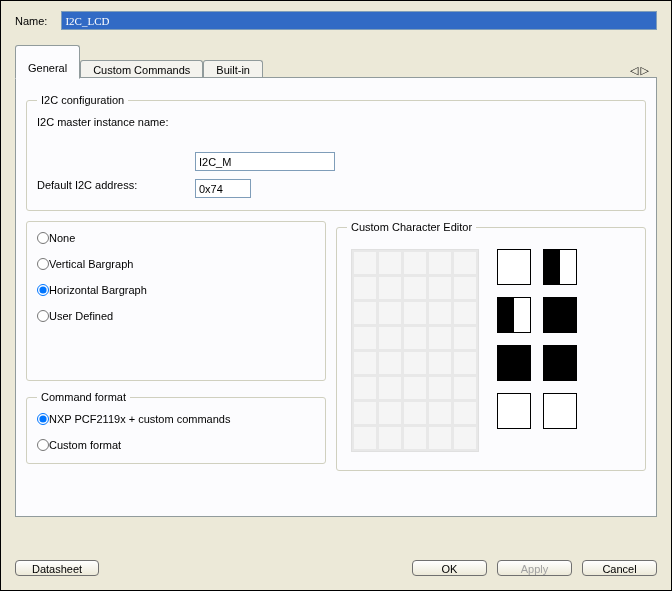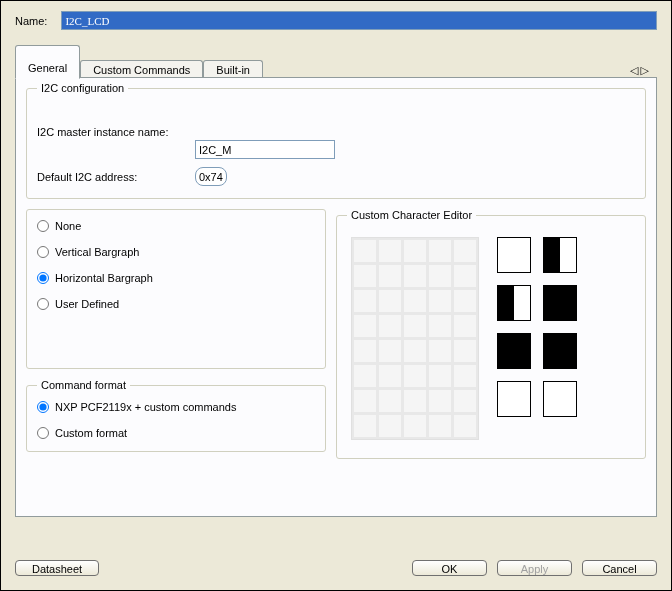--- a/index.html
+++ b/index.html
@@ -13,31 +13,31 @@
     .name-row { display: flex; align-items: center; gap: 14px; margin-bottom: 14px; }
     .name-label { }
     .name-input { flex: 1; height: 19px; border: 1px solid #7f9db9; background: #fff; padding: 1px 3px; font-family: Liberation Serif, serif; font-size: 11px; }
     .name-input-hl { background: #316ac5; color: #fff; }
     .tabs-row { display: flex; align-items: flex-end; position: relative; margin-bottom: 0; }
     .tab { padding: 3px 12px; border: 1px solid #919b9c; border-bottom: none; background: #ece9d8; border-radius: 3px 3px 0 0; margin-right: 0px; position: relative; top: 1px; cursor: pointer; }
     .tab.active { background: #fcfcfe; z-index: 2; padding-top: 16px; padding-bottom: 4px; top: 1px; border-bottom: 1px solid #fcfcfe; margin-bottom: -1px; }
     .tab.inactive { color: #000; background: #f4f3ee; top: 2px; }
     .tabnav { margin-left: auto; display: flex; gap: 2px; padding-right: 8px; font-size: 10px; font-family: Arial; }
     .tabnav span { cursor: pointer; color: #000; }
-    .tabpanel { border: 1px solid #919b9c; background: #fcfcfe; padding: 4px 10px; min-height: 440px; position: relative; }
+    .tabpanel { border: 1px solid #919b9c; background: #fcfcfe; padding: 16px 10px; min-height: 440px; position: relative; }
     fieldset { border: 1px solid #d0d0bf; border-radius: 3px; padding: 10px 10px 12px 10px; margin: 0; }
     legend { padding: 0 4px; color: #0046d5; font-size: 11px; color: #000; }
-    .row { display: flex; align-items: center; margin-bottom: 8px; gap: 8px; }
+    .row { display: flex; align-items: flex-start; margin-bottom: 8px; gap: 8px; }
     .row:last-child { margin-bottom: 0; }
     .field-label { width: 150px; }
     .text-input { height: 19px; border: 1px solid #7f9db9; background: #fff; padding: 1px 3px; font-size: 11px; }
     .bottom-groups { display: flex; gap: 10px; margin-top: 10px; }
     .left-col { width: 300px; display: flex; flex-direction: column; gap: 10px; }
     .right-col { flex: 1; }
-    .radio-row { display: flex; align-items: center; gap: 6px; margin-bottom: 14px; }
+    .radio-row { display: flex; align-items: center; gap: 0; margin-bottom: 14px; }
     .radio-row:last-child { margin-bottom: 0; }
     input[type="radio"] { width: 12px; height: 12px; }
     .char-editor { display: flex; gap: 18px; align-items: flex-start; padding: 6px 4px; }
     .big-grid { display: grid; grid-template-columns: repeat(5, 24px); grid-template-rows: repeat(8, 24px); gap: 1px; background: #e8e8e8; border: 1px solid #e0e0e0; padding: 1px;}
     .big-grid .cell { background: #f5f5f5; border: 1px solid #e8e8e8; }
     .small-chars { display: grid; grid-template-columns: repeat(2, 34px); grid-template-rows: repeat(4, 36px); gap: 12px 12px; }
     .small-char { width: 34px; height: 36px; border: 1px solid #000; background: #fff; display: flex; }
     .small-char .half { flex: 1; }
     .small-char .filled { background: #000; }
     .buttonbar { position: absolute; bottom: 14px; left: 14px; right: 14px; display: flex; align-items: center; }
@@ -69,21 +69,21 @@
     <div class="tabpanel">
 
       <fieldset>
         <legend>I2C configuration</legend>
         <div class="row">
           <span class="field-label">I2C master instance name:</span>
           <input class="text-input" style="width: 140px; margin-top: 36px;" type="text" value="I2C_M">
         </div>
         <div class="row">
           <span class="field-label">Default I2C address:</span>
-          <input class="text-input" style="width: 32px; border-radius: 8px;" type="text" value="0x74">
+          <input class="text-input" style="width: 56px;" type="text" value="0x74">
         </div>
       </fieldset>
 
       <div class="bottom-groups">
         <div class="left-col">
           <fieldset style="height:160px">
             <div class="radio-row">
               <input type="radio" name="cs" style="">
               <span>None</span>
             </div>

